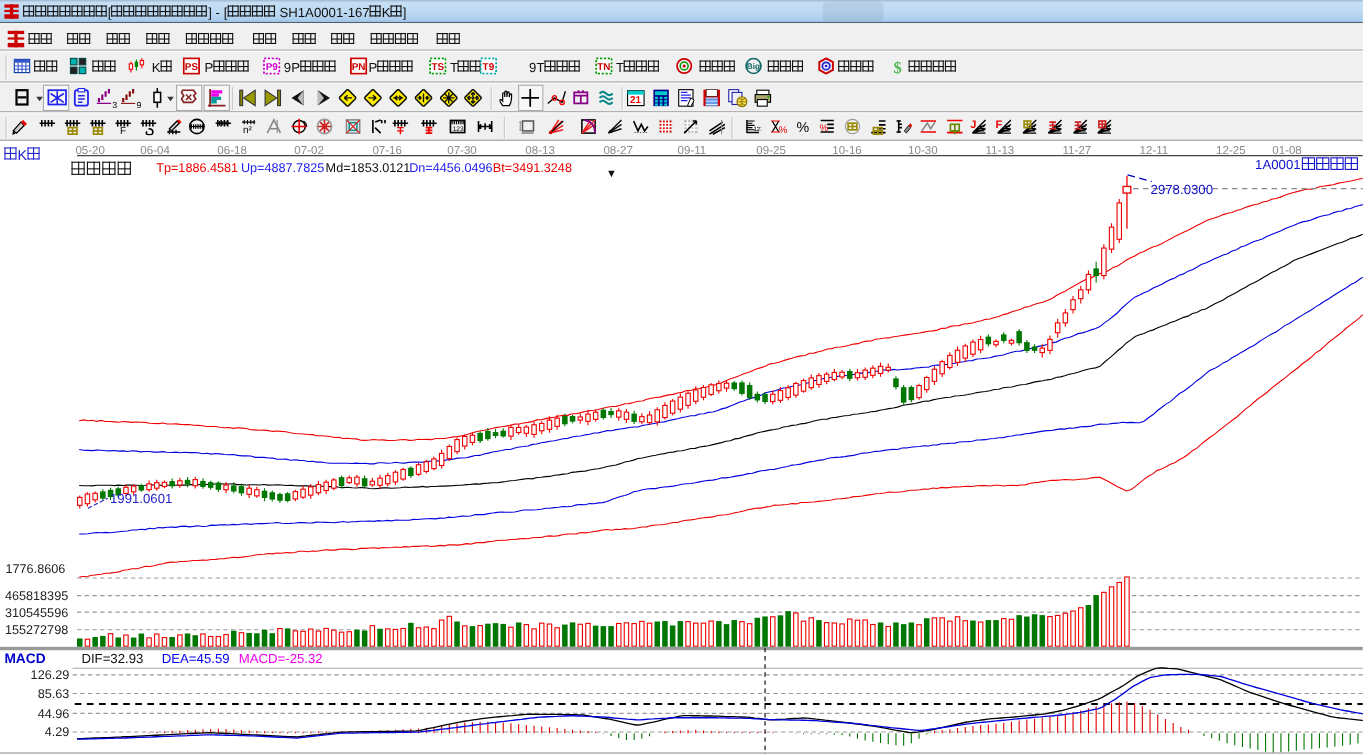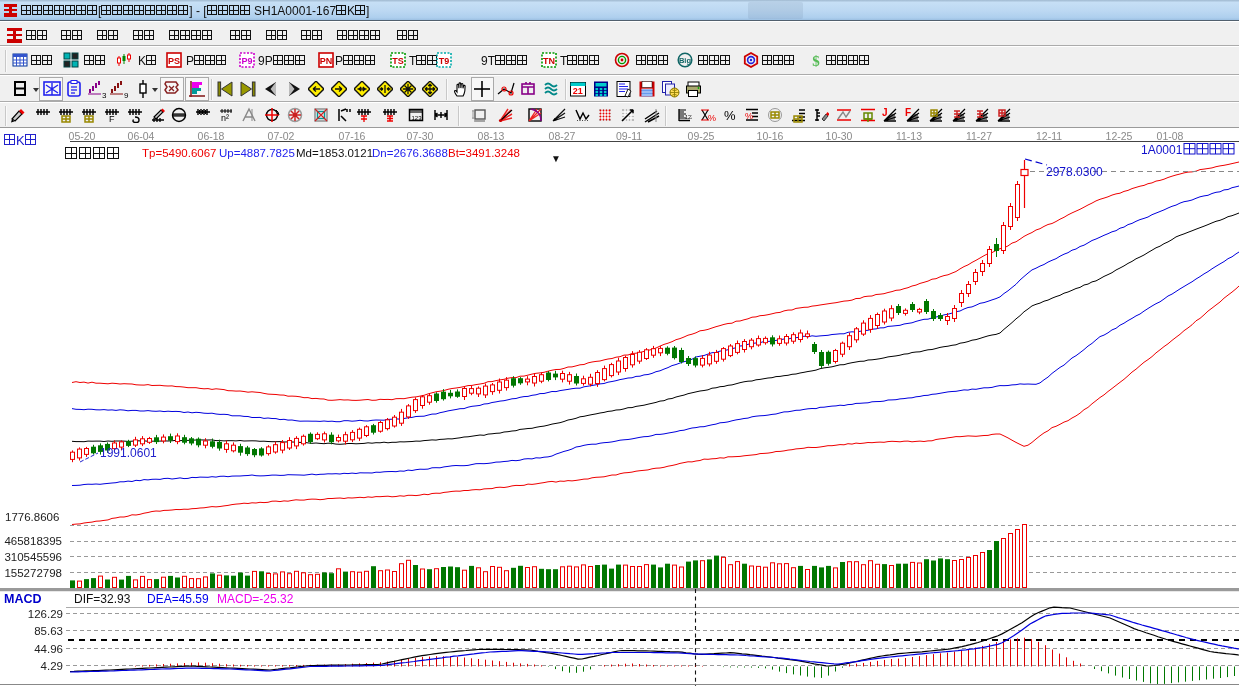--- a/index.html
+++ b/index.html
@@ -1364,19 +1364,19 @@
         <line x1="1220.5" y1="666.5" x2="1220.5" y2="678.0" stroke="#007700" stroke-width="1"></line>
         <line x1="1227.5" y1="666.5" x2="1227.5" y2="677.1" stroke="#007700" stroke-width="1"></line>
         <line x1="1234.5" y1="666.5" x2="1234.5" y2="676.0" stroke="#007700" stroke-width="1"></line>
         <polyline points="70,671.5 74,671.4 78,671.2 82,671.0 86,670.9 90,670.8 94,670.6 98,670.5 102,670.3 106,670.1 110,670.0 114,669.8 118,669.6 122,669.4 126,669.2 130,669.0 134,668.8 138,668.6 142,668.4 146,668.2 150,668.0 154,667.8 158,667.6 162,667.4 166,667.2 170,667.0 174,666.8 178,666.6 182,666.4 186,666.2 190,666.0 194,666.2 198,666.4 202,666.6 206,666.8 210,667.0 214,667.2 218,667.4 222,667.6 226,667.8 230,668.0 234,668.2 238,668.4 242,668.6 246,668.8 250,669.0 254,669.2 258,669.4 262,669.6 266,669.8 270,670.0 274,669.5 278,669.1 282,668.6 286,668.2 290,667.8 294,667.3 298,666.9 302,666.4 306,666.0 310,665.5 314,665.5 318,665.4 322,665.4 326,665.3 330,665.2 334,665.2 338,665.1 342,665.1 346,665.0 350,665.0 354,664.9 358,664.9 362,664.8 366,664.7 370,664.7 374,664.6 378,664.5 382,664.0 386,663.1 390,662.2 394,661.4 398,660.5 402,659.6 406,658.8 410,658.0 414,657.2 418,656.4 422,655.7 426,655.1 430,654.5 434,653.9 438,653.3 442,652.8 446,652.4 450,652.0 454,651.6 458,651.2 462,650.8 466,650.5 470,650.1 474,649.8 478,649.5 482,649.3 486,649.3 490,649.4 494,649.4 498,649.4 502,649.4 506,649.5 510,649.5 514,649.6 518,649.7 522,649.8 526,649.9 530,650.0 534,650.6 538,651.3 542,651.9 546,652.6 550,653.2 554,653.8 558,654.7 562,655.5 566,656.4 570,657.3 574,658.2 578,659.1 582,659.0 586,658.1 590,657.2 594,656.4 598,655.5 602,654.5 606,653.6 610,652.8 614,651.9 618,651.0 622,650.5 626,650.6 630,650.7 634,650.7 638,650.8 642,650.9 646,650.9 650,651.0 654,651.1 658,651.3 662,651.4 666,651.5 670,651.7 674,651.8 678,651.9 682,652.2 686,652.8 690,653.2 694,653.8 698,654.2 702,654.4 706,654.1 710,653.9 714,653.7 718,653.4 722,653.2 726,653.0 730,652.7 734,652.8 738,653.3 742,653.8 746,654.2 750,654.7 754,655.1 758,655.6 762,656.1 766,656.5 770,657.0 774,657.5 778,658.1 782,658.6 786,659.1 790,659.7 794,660.2 798,660.7 802,661.4 806,662.2 810,663.0 814,663.8 818,664.5 822,665.2 826,665.9 830,666.0 834,665.5 838,664.9 842,664.4 846,663.8 850,662.9 854,662.0 858,661.1 862,660.2 866,659.3 870,658.4 874,657.5 878,656.6 882,656.0 886,655.4 890,654.9 894,654.3 898,653.7 902,653.3 906,653.0 910,652.7 914,652.4 918,652.1 922,651.8 926,651.4 930,651.0 934,650.6 938,650.2 942,649.8 946,649.4 950,649.0 954,648.2 958,647.4 962,646.6 966,645.7 970,644.7 974,643.6 978,642.5 982,641.3 986,639.9 990,638.5 994,637.1 998,635.7 1002,633.9 1006,631.7 1010,629.5 1014,627.3 1018,625.1 1022,622.7 1026,620.0 1030,617.3 1034,614.7 1038,612.8 1042,611.1 1046,609.5 1050,607.8 1054,607.1 1058,607.3 1062,607.6 1066,607.8 1070,608.0 1074,609.0 1078,610.0 1082,611.0 1086,612.0 1090,613.0 1094,614.0 1098,615.0 1102,616.0 1106,617.0 1110,618.0 1114,619.8 1118,621.5 1122,623.3 1126,625.0 1130,626.8 1134,628.6 1138,630.0 1142,631.3 1146,632.7 1150,634.0 1154,635.3 1158,636.7 1162,638.0 1166,639.3 1170,640.5 1174,641.6 1178,642.7 1182,643.8 1186,644.9 1190,646.0 1194,647.1 1198,648.2 1202,649.3 1206,650.4 1210,651.5 1214,652.2 1218,652.7 1222,653.1 1226,653.6 1230,654.0 1234,654.4 1238,654.9 1239,655.0" fill="none" stroke="#000000" stroke-width="1.2"></polyline>
         <polyline points="70,672.0 74,671.9 78,671.8 82,671.7 86,671.6 90,671.5 94,671.4 98,671.3 102,671.2 106,671.1 110,671.0 114,670.9 118,670.7 122,670.5 126,670.4 130,670.2 134,670.1 138,670.0 142,669.8 146,669.6 150,669.5 154,669.4 158,669.2 162,669.0 166,668.9 170,668.8 174,668.6 178,668.5 182,668.3 186,668.1 190,668.0 194,668.1 198,668.2 202,668.3 206,668.4 210,668.5 214,668.6 218,668.7 222,668.8 226,668.9 230,669.0 234,669.2 238,669.4 242,669.6 246,669.8 250,670.0 254,670.2 258,670.4 262,670.6 266,670.8 270,671.0 274,670.5 278,670.1 282,669.6 286,669.2 290,668.8 294,668.3 298,667.9 302,667.4 306,667.0 310,666.5 314,666.5 318,666.4 322,666.4 326,666.3 330,666.2 334,666.2 338,666.1 342,666.1 346,666.0 350,666.0 354,665.9 358,665.9 362,665.8 366,665.7 370,665.7 374,665.6 378,665.5 382,665.3 386,664.8 390,664.3 394,663.9 398,663.4 402,662.9 406,662.5 410,662.0 414,661.5 418,660.9 422,660.4 426,659.9 430,659.3 434,658.8 438,658.3 442,657.8 446,657.2 450,656.8 454,656.2 458,655.8 462,655.3 466,654.8 470,654.3 474,653.9 478,653.4 482,652.9 486,652.5 490,652.0 494,651.8 498,651.6 502,651.4 506,651.3 510,651.1 514,650.9 518,650.7 522,650.7 526,650.9 530,651.1 534,651.3 538,651.4 542,651.6 546,651.8 550,652.0 554,652.3 558,652.7 562,653.0 566,653.3 570,653.7 574,654.0 578,654.3 582,654.4 586,654.1 590,653.8 594,653.6 598,653.3 602,653.0 606,652.8 610,652.5 614,652.5 618,652.5 622,652.5 626,652.5 630,652.5 634,652.5 638,652.5 642,652.5 646,652.5 650,652.5 654,652.6 658,652.6 662,652.7 666,652.8 670,652.8 674,652.9 678,653.0 682,653.1 686,653.4 690,653.6 694,653.8 698,654.1 702,654.2 706,654.3 710,654.4 714,654.5 718,654.6 722,654.6 726,654.7 730,654.8 734,654.9 738,655.0 742,655.1 746,655.5 750,655.8 754,656.0 758,656.4 762,656.6 766,657.0 770,657.2 774,657.5 778,657.9 782,658.2 786,658.7 790,659.2 794,659.6 798,660.1 802,660.6 806,661.0 810,661.5 814,661.9 818,662.3 822,662.7 826,663.1 830,663.5 834,663.9 838,664.1 842,663.5 846,662.9 850,662.4 854,661.8 858,661.3 862,660.7 866,660.1 870,659.5 874,658.9 878,658.3 882,657.8 886,657.4 890,657.0 894,656.6 898,656.2 902,655.8 906,655.4 910,655.0 914,654.6 918,654.2 922,653.8 926,653.4 930,653.0 934,652.7 938,652.3 942,652.0 946,651.7 950,651.3 954,651.0 958,650.7 962,650.2 966,649.8 970,649.2 974,648.8 978,648.2 982,647.6 986,646.8 990,646.0 994,645.2 998,644.4 1002,642.8 1006,640.4 1010,638.0 1014,635.6 1018,632.8 1022,629.9 1026,626.9 1030,624.0 1034,621.9 1038,619.7 1042,617.6 1046,615.8 1050,615.2 1054,614.5 1058,613.8 1062,613.4 1066,613.3 1070,613.2 1074,613.0 1078,613.0 1082,613.0 1086,613.0 1090,613.0 1094,613.4 1098,613.8 1102,614.2 1106,614.6 1110,615.0 1114,616.3 1118,617.6 1122,618.8 1126,620.1 1130,621.4 1134,622.7 1138,623.8 1142,625.0 1146,626.1 1150,627.2 1154,628.3 1158,629.4 1162,630.6 1166,631.7 1170,632.9 1174,634.0 1178,635.2 1182,636.3 1186,637.5 1190,638.6 1194,639.7 1198,640.6 1202,641.5 1206,642.4 1210,643.3 1214,644.2 1218,645.1 1222,645.9 1226,646.6 1230,647.3 1234,648.1 1238,648.8 1239,649.0" fill="none" stroke="#0000dd" stroke-width="1.2"></polyline>
         <line x1="0" y1="684.5" x2="1239" y2="684.5" stroke="#888888" stroke-width="1"></line>
       </svg></div>
 <div id="klabel"><i class="hz" style="width:11px;height:11px;color:#2222cc;margin-right:1px"></i><span style="font-size:13px;vertical-align:top">K</span><i class="hz" style="width:11px;height:11px;color:#2222cc;margin-right:1px"></i></div>
 <div style="position:absolute;left:65px;top:146px"><i class="hz" style="width:12px;height:12px;color:#111;margin-right:2px"></i><i class="hz" style="width:12px;height:12px;color:#111;margin-right:2px"></i><i class="hz" style="width:12px;height:12px;color:#111;margin-right:2px"></i><i class="hz" style="width:12px;height:12px;color:#111;margin-right:2px"></i></div>
 <div style="position:absolute;left:0;top:147px;font-size:11.5px">
-      <span style="position:absolute;left:142px;color:#ee0000">Tp=5490.6067</span>
+      <span style="position:absolute;left:142px;color:#ee0000">Tp=1886.4581</span>
       <span style="position:absolute;left:219px;color:#2222ee">Up=4887.7825</span>
       <span style="position:absolute;left:296px;color:#111">Md=1853.0121</span>
-      <span style="position:absolute;left:372px;color:#2222ee">Dn=2676.3688</span>
+      <span style="position:absolute;left:372px;color:#2222ee">Dn=4456.0496</span>
       <span style="position:absolute;left:448px;color:#ee0000">Bt=3491.3248</span>
     </div>
 <div style="position:absolute;left:551px;top:153px;color:#111;font-size:10px">▼</div>
 </div>
 </body></html>

